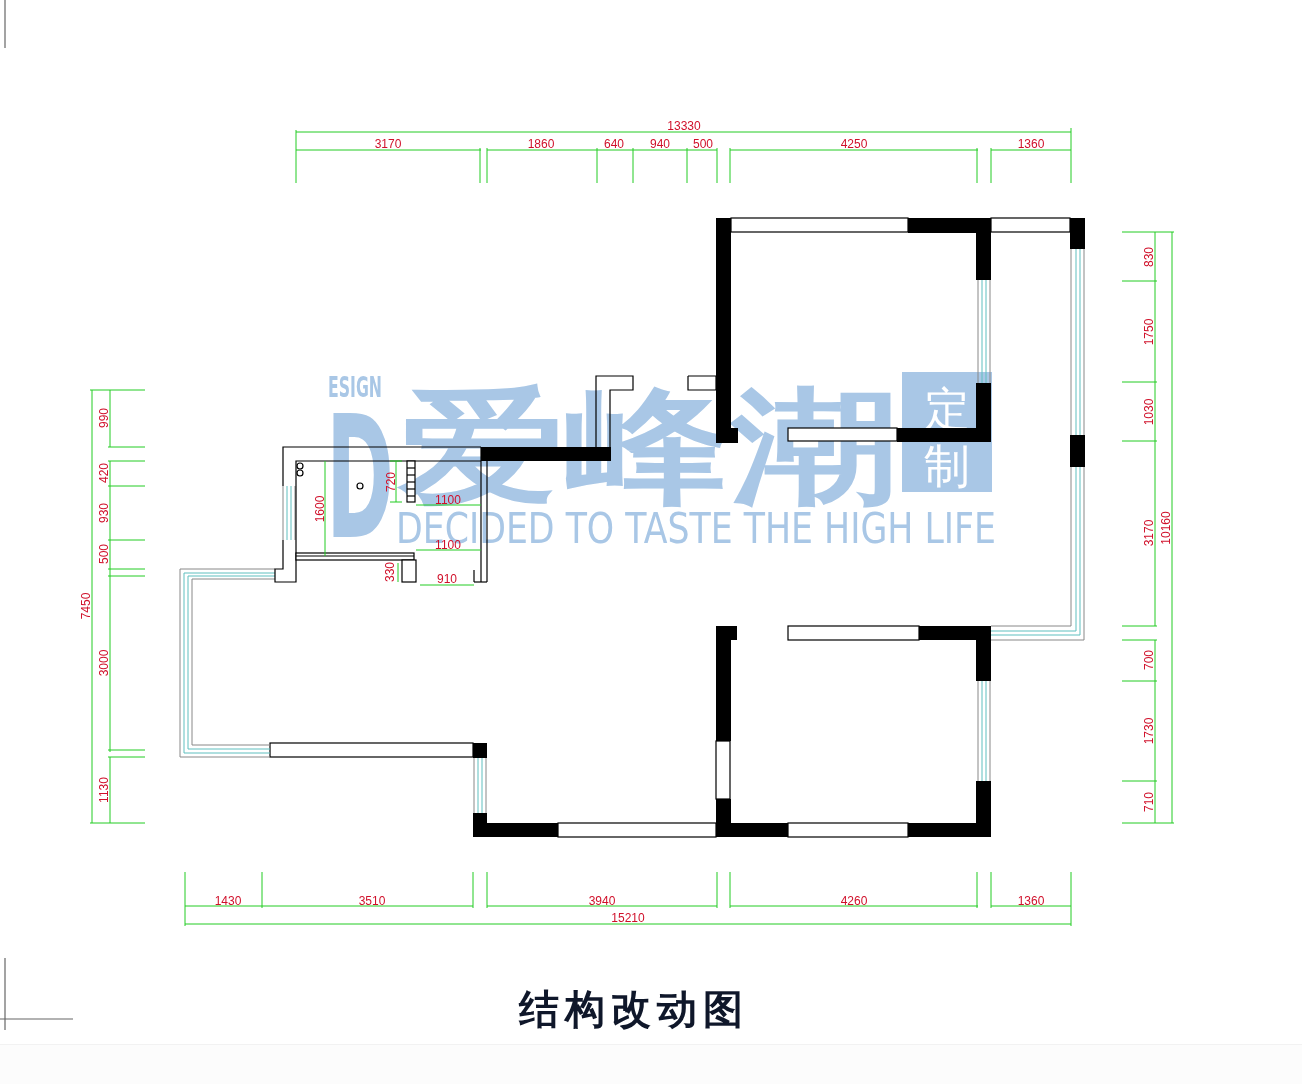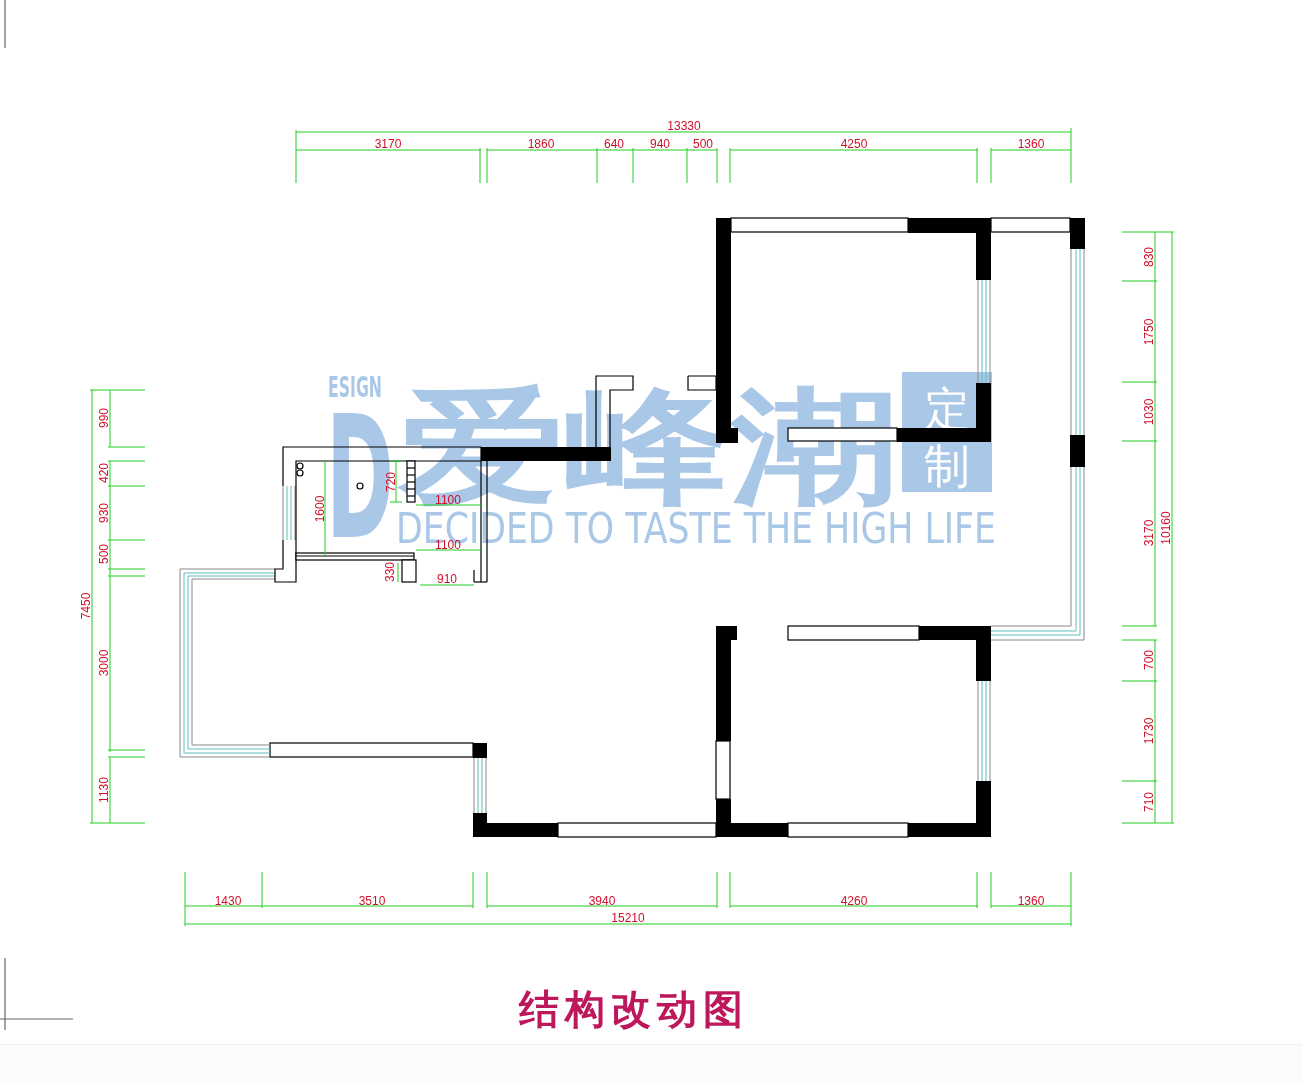--- a/index.html
+++ b/index.html
@@ -1,19 +1,19 @@
 <!DOCTYPE html>
 <html><head>
 <meta charset="utf-8">
 <style>
   html, body { margin: 0; padding: 0; background: #ffffff; }
   body { width: 1302px; height: 1084px; position: relative; overflow: hidden; font-family: "DejaVu Sans", sans-serif; }
   #plan { position: absolute; left: 0; top: 0; width: 1302px; height: 1084px; }
   .dim-text { font-family: "Liberation Sans", sans-serif; font-size: 12px; fill: #d0102a; }
-  .title { position: absolute; left: 0; width: 1268px; top: 982px; text-align: center; font-family: "DejaVu Sans", sans-serif; font-weight: bold; font-size: 40px; color: #be185d; letter-spacing: 6px; }
+  .title { position: absolute; left: 0; width: 1268px; top: 982px; text-align: center; font-family: "DejaVu Sans", sans-serif; font-weight: bold; font-size: 40px; color: #0f172a; letter-spacing: 6px; }
   .wm-big { font-family: "DejaVu Sans", sans-serif; font-weight: bold; fill: #a9c7e6; }
   .wm-sub { font-family: "DejaVu Sans", sans-serif; fill: #a9c7e6; }
   .footer-band { position: absolute; left: 0; top: 1044px; width: 1302px; height: 40px; background: #fcfcfc; border-top: 1px solid #f2f2f2; }
 </style>
 </head>
 <body>
 
 <svg id="plan" width="1302" height="1084" viewBox="0 0 1302 1084" xmlns="http://www.w3.org/2000/svg">
 
   <g stroke="#666" stroke-width="1.2">

